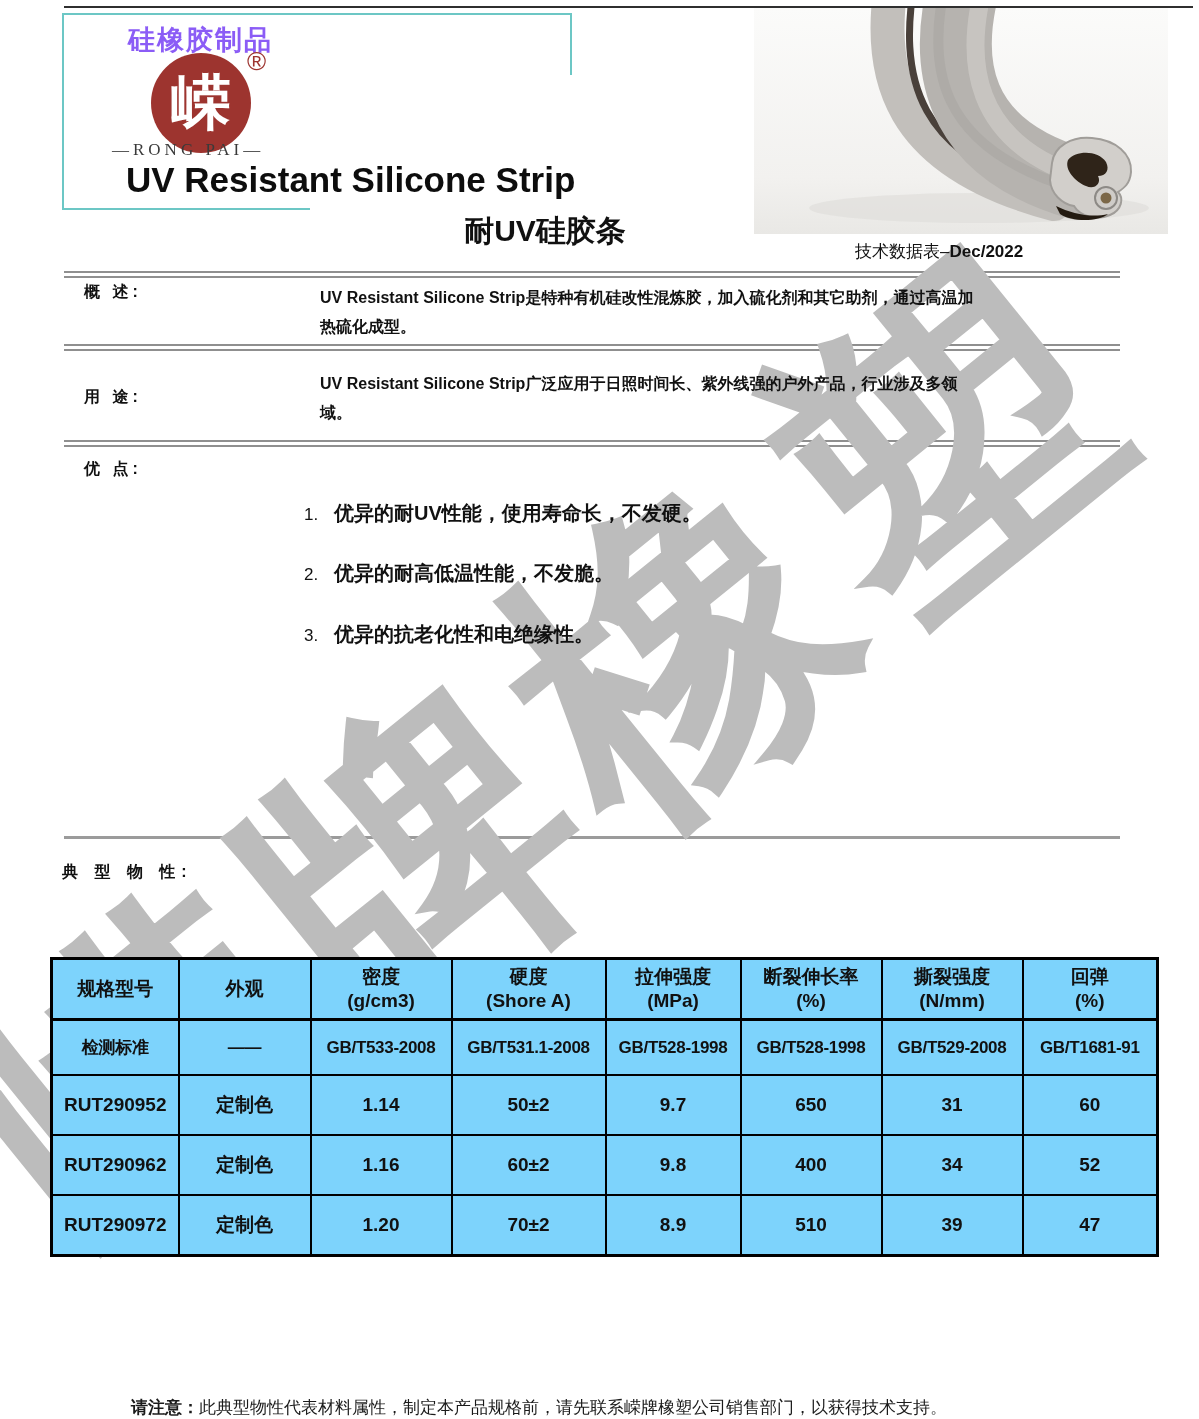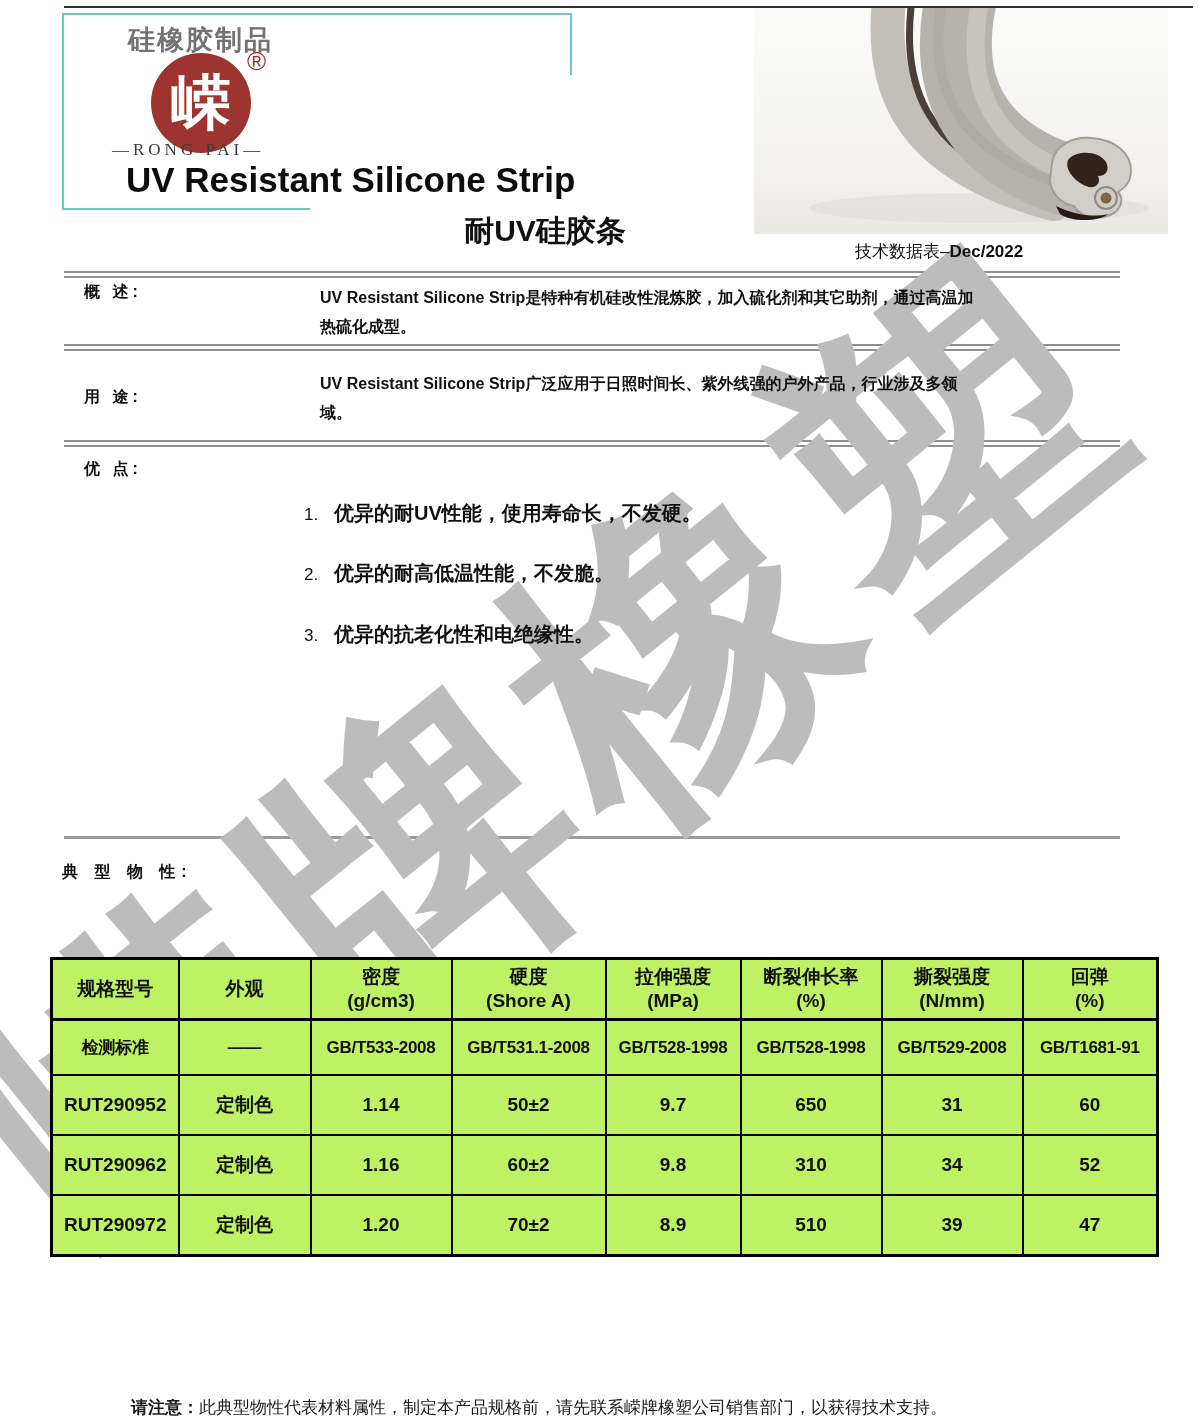--- a/index.html
+++ b/index.html
@@ -16,21 +16,21 @@
     transform:rotate(-39deg); transform-origin:center center; user-select:none;
   }
   .z2{position:absolute; z-index:2;}
   
   .topline{left:64px; top:6px; width:1129px; height:2px; background:#2f2f2f; position:absolute; z-index:2;}
   .teal{position:absolute; z-index:2; background:#6cc7c5;}
   .teal-top{left:62px; top:13px; width:510px; height:2px;}
   .teal-left{left:62px; top:13px; width:2px; height:197px;}
   .teal-bottom{left:62px; top:208px; width:248px; height:2px;}
   .teal-right{left:570px; top:13px; width:2px; height:62px;}
-  .brand-caption{left:128px; top:22px; font-size:27px; font-weight:700; letter-spacing:2px; color:#737373;}
+  .brand-caption{left:128px; top:22px; font-size:27px; font-weight:700; letter-spacing:2px; color:#8b5cf6;}
   .logo-circle{
     left:151px; top:53px; width:100px; height:100px; border-radius:50%;
     background:#9d342f; display:flex; align-items:center; justify-content:center;
   }
   .logo-char{color:#ffffff; font-size:60px; font-weight:700; line-height:60px;}
   .registered{left:247px; top:46px; font-size:26px; color:#9d342f; font-weight:400;}
   .brand-roman{left:112px; top:140px; font-size:17px; letter-spacing:4px; color:#3a3a3a;
     font-family:"Liberation Serif","DejaVu Serif",serif;}
   .title-en{left:126px; top:160px; font-size:35px; font-weight:700; color:#0d0d0d; letter-spacing:0px; white-space:nowrap;}
   .title-zh{left:440px; top:211px; width:210px; text-align:center; font-size:30px; font-weight:700; white-space:nowrap;}
@@ -41,21 +41,21 @@
   .rule{height:3px; border-top:2px solid #8f8f8f; border-bottom:2px solid #8f8f8f; left:64px; width:1056px;}
   .rule-thin{height:3px; background:#9b9b9b; left:64px; width:1056px;}
   
   .sec-label{font-size:16px; font-weight:700; letter-spacing:4px; white-space:nowrap;}
   .para{font-size:16px; font-weight:700; line-height:29px; white-space:pre;}
   .adv-item{left:304px; font-size:20px; white-space:nowrap;}
   .adv-num{display:inline-block; width:30px; font-size:17px; font-weight:400;}
   .adv-text{font-weight:700;}
   
   .props{left:50px; top:957px;}
-  table{border-collapse:collapse; background:#bef264; table-layout:fixed;}
+  table{border-collapse:collapse; background:#7dd3fc; table-layout:fixed;}
   td{border:2px solid #000; text-align:center; vertical-align:middle; padding:0; overflow:hidden;}
   table{border:3px solid #000;}
   tr.hdr td{border-bottom:3px solid #000; height:58px; font-weight:700; font-size:19px; line-height:24px;}
   tr.std td{height:53px; font-size:17px; font-weight:600; letter-spacing:-0.3px;}
   tr.dat td{height:58px; font-size:19px; font-weight:600;}
   .unit{display:block; font-weight:700;}
   
   .footer{left:112px; top:1376px; font-size:17px; white-space:pre; color:#1a1a1a;}
   .footer b{font-weight:700;}
 </style>
@@ -178,21 +178,21 @@
         <td>650</td>
         <td>31</td>
         <td>60</td>
       </tr>
       <tr class="dat">
         <td>RUT290962</td>
         <td>定制色</td>
         <td>1.16</td>
         <td>60±2</td>
         <td>9.8</td>
-        <td>310</td>
+        <td>400</td>
         <td>34</td>
         <td>52</td>
       </tr>
       <tr class="dat">
         <td>RUT290972</td>
         <td>定制色</td>
         <td>1.20</td>
         <td>70±2</td>
         <td>8.9</td>
         <td>510</td>

